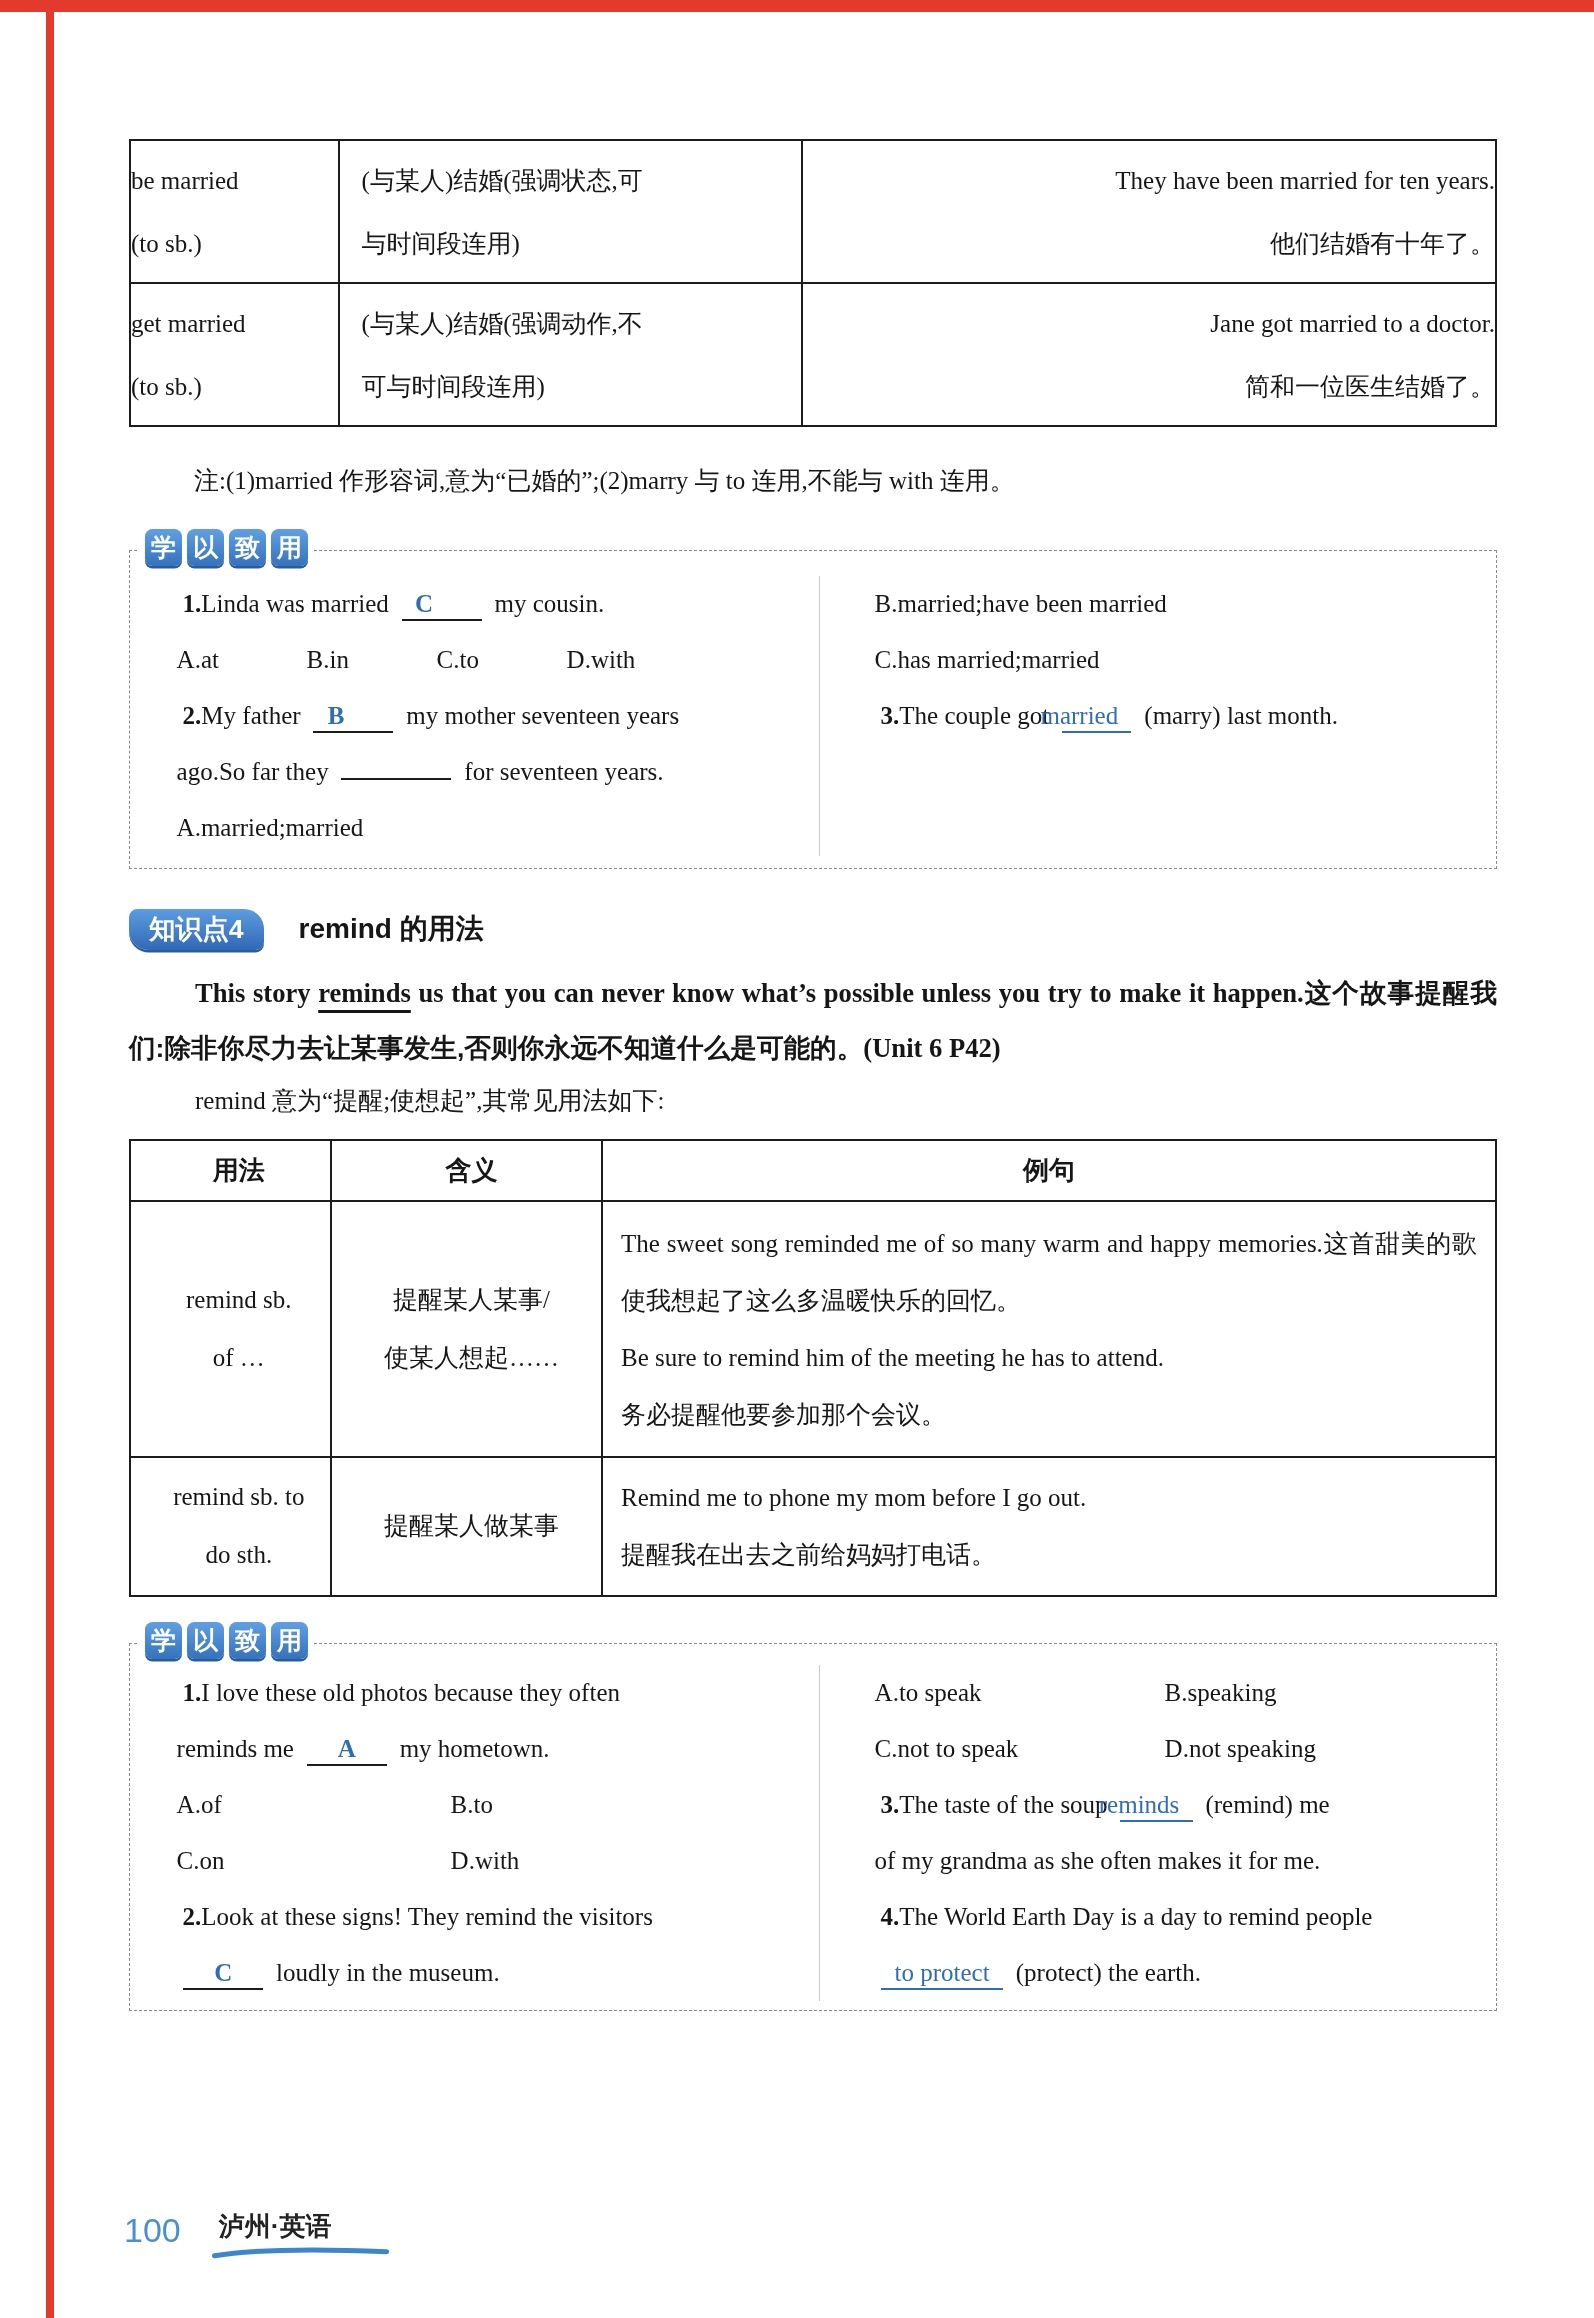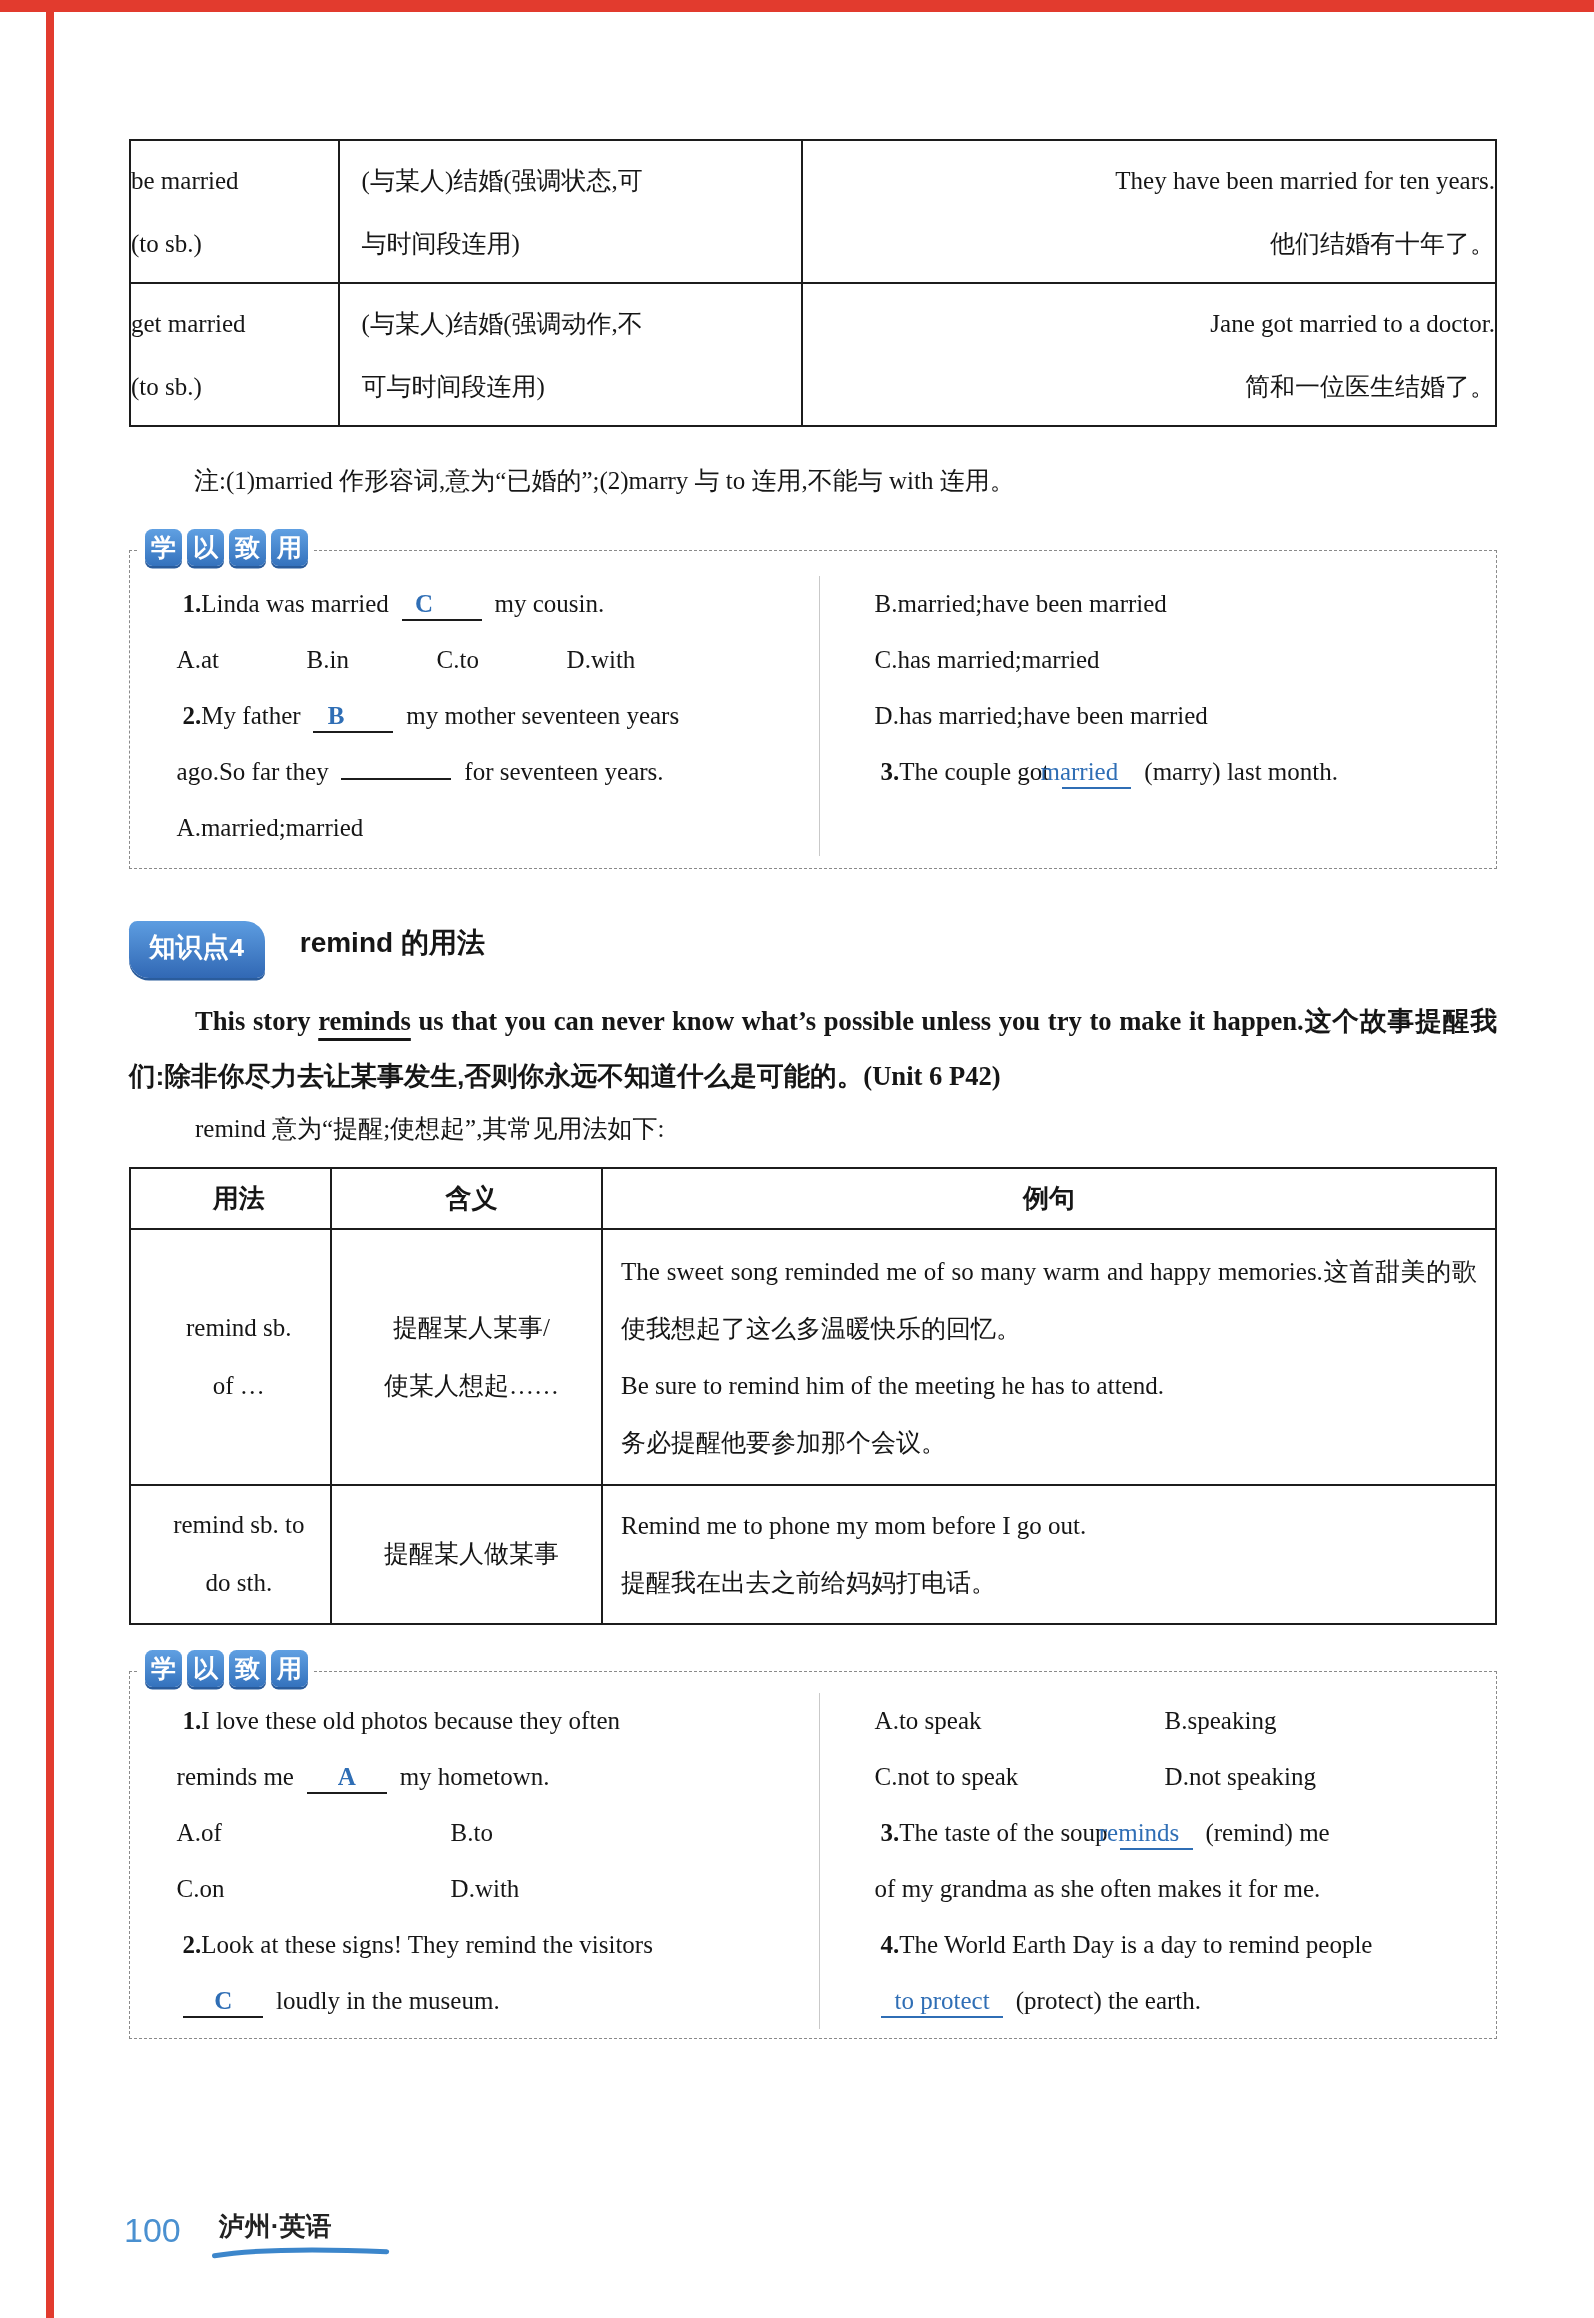--- a/index.html
+++ b/index.html
@@ -40,22 +40,22 @@
   .w350 { width:290px; }
   .ans   { display:inline-block; min-width:80px; margin:0 6.6px; text-align:center; color:#2f6eb5;
            font-weight:bold; border-bottom:2.5px solid #1c1c1c; line-height:30px; }
   .blank { display:inline-block; width:110px; margin:0 6.6px; border-bottom:2.5px solid #1c1c1c; line-height:30px; }
   .answ  { display:inline-block; margin:0 6.6px; padding:0 13.3px; color:#2f6eb5;
            border-bottom:2.5px solid #2f6eb5; line-height:30px; }
 
   
   .kp-head { margin-top:40px; display:flex; align-items:center; }
   .kp-badge { display:inline-block; background:linear-gradient(180deg,#5d9de1,#3168b4); color:#fff;
-              font-family:Liberation Mono, monospace; font-weight:bold; font-size:26.6px;
-              line-height:41px; padding:8px 20px; border-radius:8.3px 20px 8.3px 20px; box-shadow:0 2.5px 0 #2a5c9c;margin-top:12px; }
+              font-family:Liberation Sans, sans-serif; font-weight:bold; font-size:26.6px;
+              line-height:41px; padding:0 20px; border-radius:8.3px 20px 8.3px 20px; box-shadow:0 2.5px 0 #2a5c9c; }
   .kp-title { margin-left:35px; font-family:"Liberation Sans","DejaVu Sans",sans-serif; font-weight:bold; font-size:28px; }
   .kp-para { margin-top:16.6px; font-size:26.6px; font-weight:bold; line-height:55px; text-align:justify; text-indent:66px; }
   .kp-para .zh { font-family:"Liberation Sans","DejaVu Sans",sans-serif; }
   .u-word { text-decoration:underline; text-underline-offset:7.5px; text-decoration-thickness:2.5px; }
   .kp-intro { font-size:25px; line-height:50px; padding-left:66px; }
 
   
   .t2 { width:100%; border-collapse:collapse; margin-top:13.3px; }
   .t2 th, .t2 td { border:2.5px solid #1c1c1c; }
   .t2 th { height:51px; font-size:26px; font-family:"Liberation Sans","DejaVu Sans",sans-serif; font-weight:bold; }
@@ -146,21 +146,20 @@
           <span class="blank"></span>
           <span>for seventeen years.</span>
         </div>
         <div class="pline ind">
           <span class="opt">A.married;married</span>
         </div>
       </div>
       <div class="p-right">
         <div class="pline ind">B.married;have been married</div>
         <div class="pline ind">C.has married;married</div>
-        <div class="pline ind">D.has married;have been married</div>
         <div class="pline q">
           <span class="qno">3.</span><span>The couple got</span>
           <span class="answ">married</span>
           <span>(marry) last month.</span>
         </div>
       </div>
     </div>
 
     <div class="kp-head">
       <span class="kp-badge">知识点4</span>

